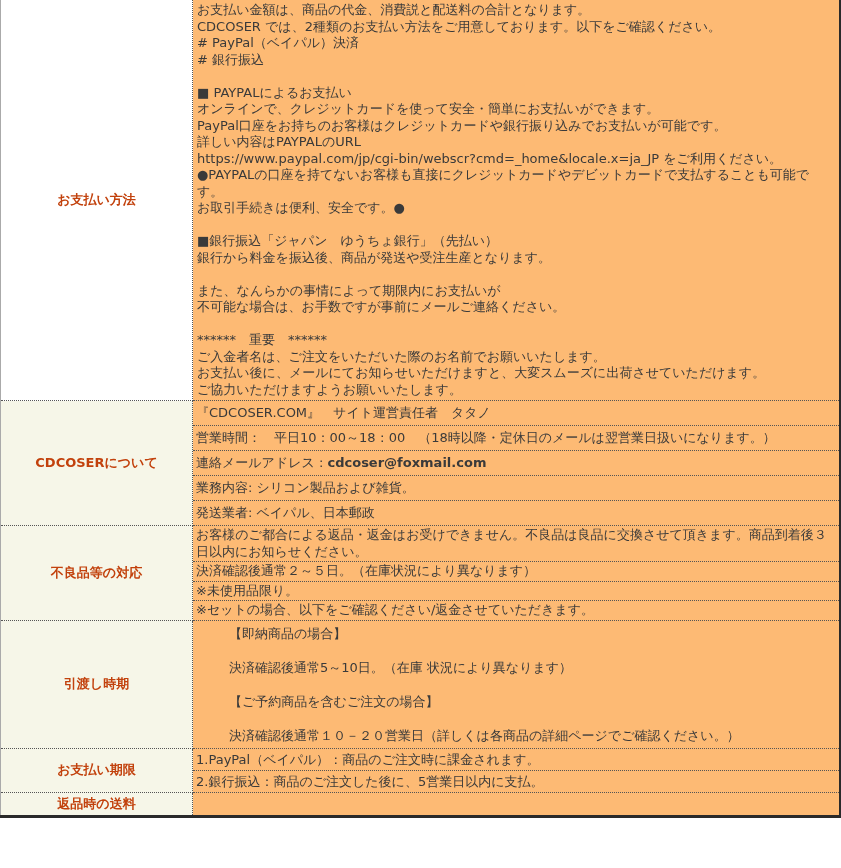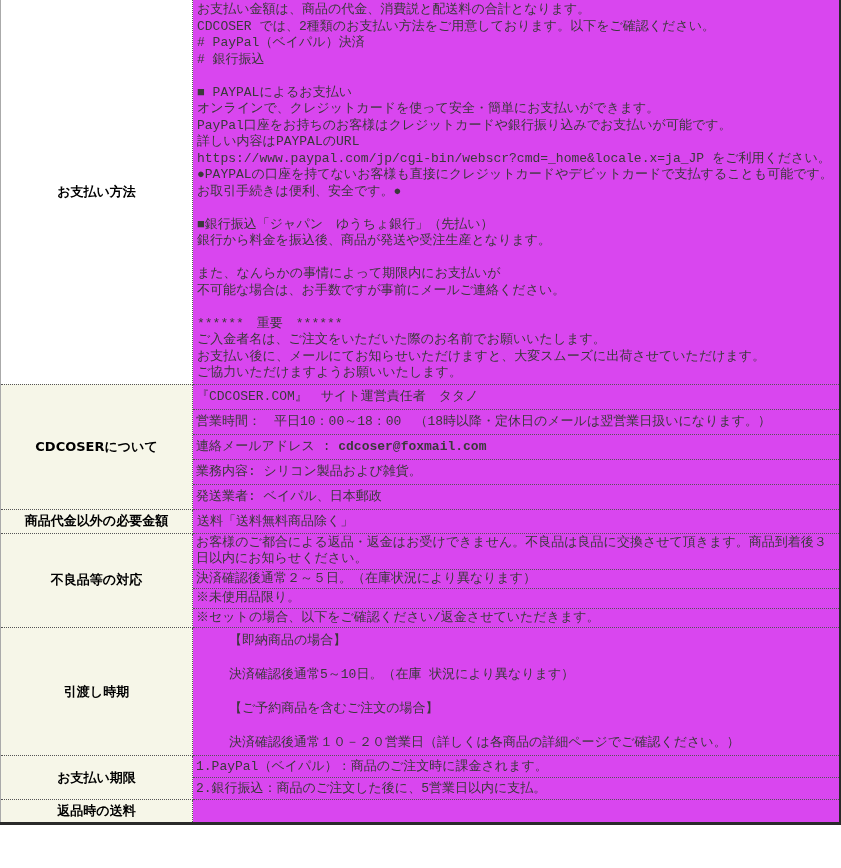--- a/index.html
+++ b/index.html
@@ -23,32 +23,31 @@
   col.c-label { width:192px; }
 
   th, td { border:1px dotted #555555; }
   tr.row-first th, tr.row-first td { border-top:none; }
 
   th {
     background:#f6f6e8;
     font-weight:bold;
     text-align:center;
     vertical-align:middle;
-    color:#000000;
+    color:#c2410c;
     font-size:13px;
     padding:2px;
   }
   tr.row-first th { background:#ffffff; }
 
   td {
-    background:#d946ef;
+    background:#fdba74;
     vertical-align:middle;
     padding:0;
     color:#3a3a3a;
-    font-family:Liberation Mono, monospace;
   }
 
   .pre {
     white-space:pre-wrap;
     overflow-wrap:anywhere;
     line-height:16.5px;
     padding:2px 4px 2px 4px;
   }
   .delivery { line-height:17px; padding:4px 4px;margin-left:32px; }
 
@@ -111,26 +110,20 @@
       <th>CDCOSERについて</th>
       <td>
         <div class="subrow">『CDCOSER.COM』　サイト運営責任者　タタノ</div>
         <div class="subrow">営業時間：　平日10：00～18：00　（18時以降・定休日のメールは翌営業日扱いになります。）</div>
         <div class="subrow"><span>連絡メールアドレス : </span><span class="email">cdcoser@foxmail.com</span></div>
         <div class="subrow">業務内容: シリコン製品および雑貨。</div>
         <div class="subrow">発送業者: ベイパル、日本郵政</div>
       </td>
     </tr>
 
-    <tr>
-      <th>商品代金以外の必要金額</th>
-      <td>
-        <div class="line">送料「送料無料商品除く」</div>
-      </td>
-    </tr>
 
 
     <tr>
       <th>不良品等の対応</th>
       <td class="subrows-tight">
         <div class="subrow">お客様のご都合による返品・返金はお受けできません。不良品は良品に交換させて頂きます。商品到着後３日以内にお知らせください。</div>
         <div class="subrow">決済確認後通常２～５日。（在庫状況により異なります）</div>
         <div class="subrow">※未使用品限り。</div>
         <div class="subrow">※セットの場合、以下をご確認ください/返金させていただきます。</div>
       </td>

